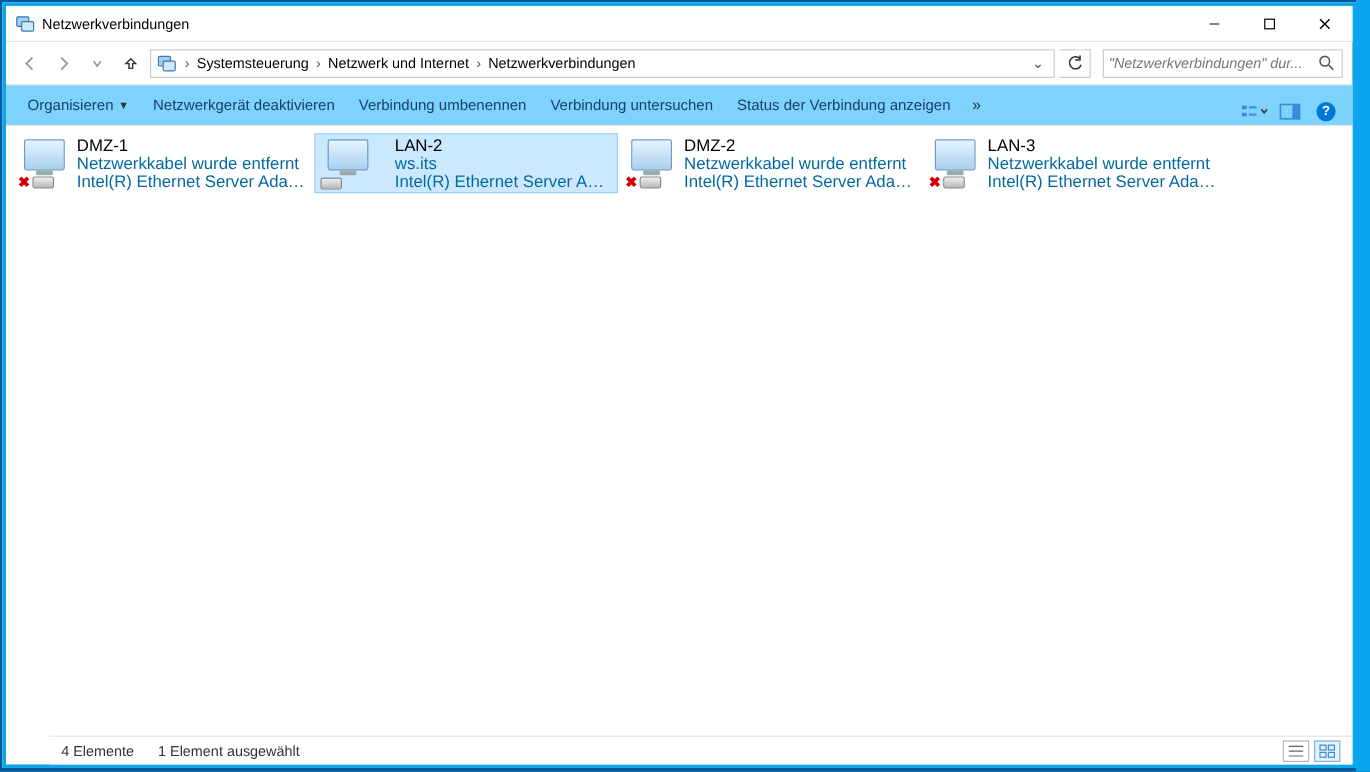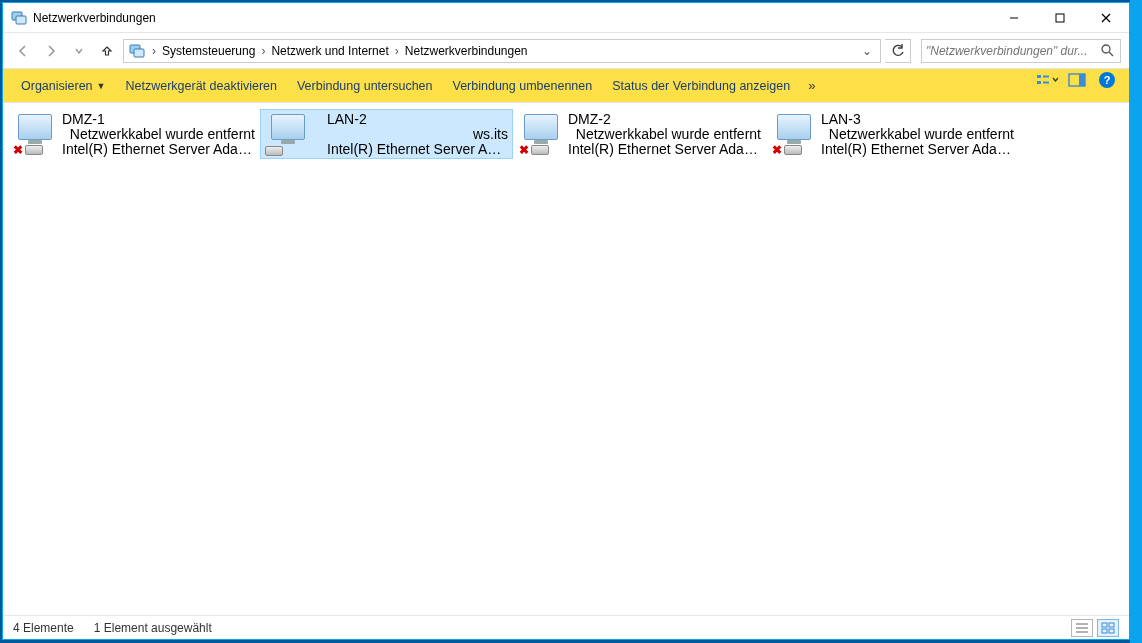--- a/index.html
+++ b/index.html
@@ -1,19 +1,19 @@
 <!DOCTYPE html>
 <html><head>
 <meta charset="utf-8">
 <style>
 * { box-sizing: border-box; margin: 0; padding: 0; font-family: "Segoe UI", Tahoma, sans-serif; }
 html, body { width: 1142px; height: 643px; overflow: hidden; background: #005a9e; }
 .window {
   position: absolute; left: 2px; top: 2px; width: 1128px; height: 638px;
-  background: #ffffff; border: 1px solid #0ea5e9; display: flex; flex-direction: column;
+  background: #ffffff; border: 3px solid #0ea5e9; display: flex; flex-direction: column;
 }
 .titlebar {
   height: 30px; background: #ffffff; display: flex; align-items: center;
   border-bottom: 1px solid #e5e5e5;
 }
 .titlebar .app-icon {
   width: 16px; height: 16px; margin: 0 6px 0 8px;
   display: inline-flex; align-items: center; justify-content: center;
 }
 .titlebar .title { font-size: 12px; color: #000; flex: 1; }
@@ -46,21 +46,21 @@
 .addr-drop { width: 18px; text-align: center; color: #555; }
 .refresh { width: 26px; height: 24px; border: 1px solid #cccccc; border-left: none; display: flex; align-items: center; justify-content: center; font-size: 13px; }
 .searchbox {
   width: 200px; height: 24px; margin-left: 6px; border: 1px solid #cccccc;
   display: flex; align-items: center; padding: 0 4px; font-size: 12px; color: #6d6d6d;
   font-style: italic; position: relative;
 }
 .searchbox input { border: none; outline: none; width: 100%; font-size: 12px; font-style: italic; color: #6d6d6d; background: transparent; }
 .searchbox .sicon { width: 16px; text-align: center; color: #444; font-style: normal; }
 .toolbar {
-  height: 34px; background: #fde047; display: flex; align-items: flex-start; padding: 0 8px;
+  height: 34px; background: #7dd3fc; display: flex; align-items: flex-end; padding: 0 8px;
   border-bottom: 1px solid #e5e5e5; font-size: 12.5px;
 }
 .toolbar .tbtn {
   padding: 0 10px; height: 100%; display: flex; align-items: center; color: #1a3e6e; gap: 4px;
   border: none; background: transparent; font-size: 12.5px;
 }
 .toolbar .tbtn .dd { font-size: 9px; color: #333; }
 .toolbar .spacer { flex: 1; }
 .toolbar .overflow { color: #333; padding: 0 8px; font-size: 13px; }
 .toolbar .right-icon {
@@ -97,24 +97,24 @@
   position: absolute; bottom: 0; left: 0; display: flex; align-items: center; gap: 1px;
 }
 .badge .x {
   width: 12px; height: 12px; display:inline-flex; align-items:center; justify-content:center;
   color: #d40000; font-weight: bold; font-size: 12px; line-height: 1;
 }
 .badge .plug {
   width: 18px; height: 10px; background: linear-gradient(#eee,#bbb); border:1px solid #888; border-radius:2px;
 }
 .item .texts { flex: 1; overflow: hidden; font-size: 14px; line-height: 15px; color: #000; }
-.item .texts .l2, .item .texts .l3 { color: #000000; white-space: nowrap; overflow: hidden; text-overflow: ellipsis; text-align: right; }
+.item .texts .l2, .item .texts .l3 { color: #0369a1; white-space: nowrap; overflow: hidden; text-overflow: ellipsis; }
 .statusbar {
   height: 24px; background: #ffffff; border-top: 1px solid #e5e5e5;
-  display: flex; align-items: center; padding: 0 10px; font-size: 12px; color: #333; gap: 20px;
+  display: flex; align-items: center; padding: 0 10px; font-size: 12px; color: #333; gap: 20px; margin-left: 36px;
 }
 .statusbar .sb-right { margin-left: auto; display: flex; gap: 4px; }
 .view-mode {
   width: 22px; height: 18px; border: 1px solid #b5b5b5; display: flex; align-items: center;
   justify-content: center; font-size: 10px; background: #fff;
 }
 .view-mode.active { background: #e5f1fb; border-color: #7eb4df; }
 .peek { position:absolute; right:0; top:0; width:12px; height:100%; background:#0aa3f0; }
 svg { display:block; }
 </style>
@@ -209,22 +209,22 @@
       </span>
     </div>
   </div>
 
   <div class="toolbar">
     <button class="tbtn">
       <span>Organisieren</span>
       <span class="dd">▼</span>
     </button>
     <button class="tbtn">Netzwerkgerät deaktivieren</button>
+    <button class="tbtn">Verbindung umbenennen</button>
     <button class="tbtn">Verbindung untersuchen</button>
-    <button class="tbtn">Verbindung umbenennen</button>
     <button class="tbtn">Status der Verbindung anzeigen</button>
     <button class="tbtn overflow">»</button>
     <div class="spacer"></div>
     <div class="right-group">
       <div class="right-icon">
         <svg width="22" height="14" viewBox="0 0 22 14">
           <rect x="1" y="2" width="4" height="3" fill="#3a8bd8"></rect>
             <line x1="7" y1="3.5" x2="13" y2="3.5" stroke="#3a8bd8" stroke-width="2"></line>
           <rect x="1" y="8" width="4" height="3" fill="#3a8bd8"></rect>
             <line x1="7" y1="9.5" x2="13" y2="9.5" stroke="#3a8bd8" stroke-width="2"></line>

